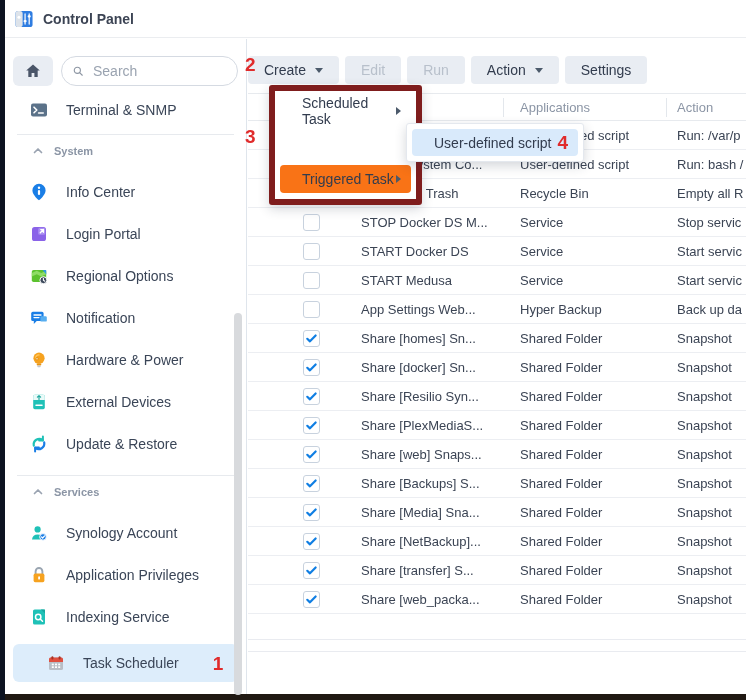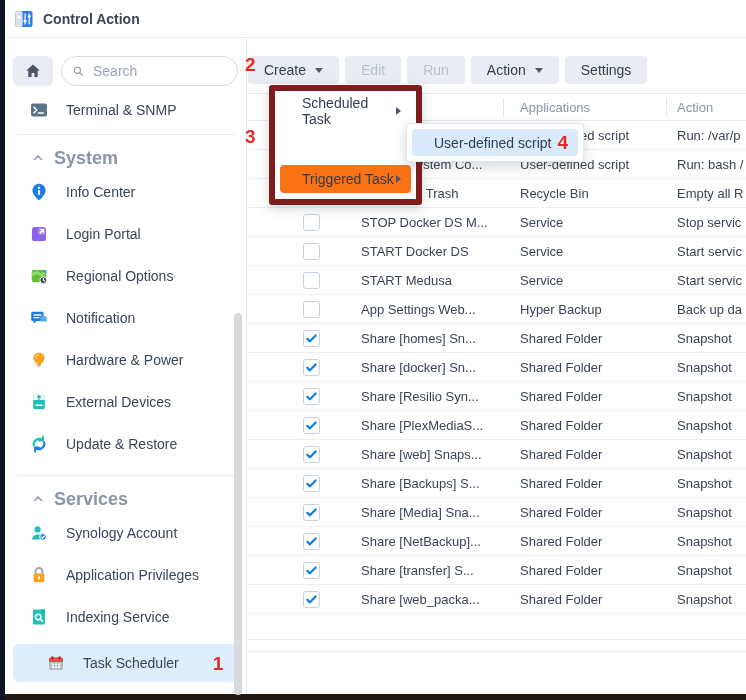--- a/index.html
+++ b/index.html
@@ -20,21 +20,21 @@
   .home-btn{width:40px;height:30px;background:#e9edf3;border-radius:6px;display:flex;align-items:center;justify-content:center;cursor:pointer;flex:none;}
   .search-box{flex:1;height:28px;border:1px solid #d5dae2;border-radius:15px;display:flex;align-items:center;padding:0 10px;gap:7px;background:#fff;}
   .search-box input{border:none;outline:none;width:100%;font-size:14px;color:#3a4557;background:transparent;font-family:"Liberation Sans",sans-serif;}
   .search-box input::placeholder{color:#9aa3b0;}
   .icon{display:inline-flex;width:18px;height:18px;flex:none;align-items:center;justify-content:center;}
   .icon svg{width:100%;height:100%;}
   .icon.small{width:12px;height:12px;}
   .nav-item{display:flex;align-items:center;gap:18px;height:42px;padding-left:25px;font-size:14px;color:#3a4557;cursor:pointer;}
   .nav-item.first{height:28px;margin-top:10px;}
   .sep{height:1px;background:#e7eaee;margin:10px 12px 0;}
-  .section-head{display:flex;align-items:center;gap:10px;height:26px;margin-top:10px;padding-left:27px;color:#8b95a5;font-weight:bold;font-size:18px;}
+  .section-head{display:flex;gap:10px;height:26px;margin-top:10px;padding-left:27px;color:#8b95a5;font-weight:bold;font-size:11px;}
   .nav-item.selected{background:#ddedfb;border-radius:6px;margin:6px 8px 0;height:38px;padding-left:34px;}
   .annotation{color:#e02b2b;font-weight:bold;font-size:19px;line-height:1;}
   .nav-item .annotation{margin-left:16px;}
   .scroll-thumb{position:absolute;right:4px;top:274px;width:8px;height:382px;background:#d8dadd;border-radius:4px;cursor:pointer;}
 
   
   .main{position:absolute;left:243px;top:39px;right:0;bottom:0;background:#fff;}
   .toolbar{position:absolute;left:0;top:17px;display:flex;gap:6px;}
   .tb-btn{height:28px;padding:0 16px;background:#e9edf3;border-radius:4px;font-size:14px;color:#323c4e;
           display:flex;align-items:center;gap:9px;cursor:pointer;white-space:nowrap;}
@@ -81,21 +81,21 @@
         <svg viewBox="0 0 20 20">
           <rect x="0.5" y="1" width="19" height="18" rx="3" fill="#2f7de1"></rect>
           <path d="M3.5 1h2a3 3 0 013 3v12a3 3 0 01-3 3h-2a3 3 0 01-3-3V4a3 3 0 013-3z" fill="#dde3ea"></path>
           <circle cx="4.4" cy="8" r="1.7" fill="#fff"></circle>
           <rect x="10.4" y="3.6" width="1.6" height="12.8" rx="0.8" fill="#fff" opacity=".85"></rect>
           <rect x="15" y="3.6" width="1.6" height="12.8" rx="0.8" fill="#fff" opacity=".85"></rect>
           <rect x="9.5" y="11" width="3.4" height="2.6" rx="1.1" fill="#fff"></rect>
           <rect x="14.1" y="5.8" width="3.4" height="2.6" rx="1.1" fill="#fff"></rect>
         </svg>
       </span>
-    <span class="title">Control Action</span>
+    <span class="title">Control Panel</span>
   </div>
 
   <div class="sidebar">
     <div class="home-row">
       <div class="home-btn">
         <span class="icon">
             <svg viewBox="0 0 18 18">
               <path d="M9 2.6l6.8 5.8h-2.1V15h-3.3v-3.9H7.6V15H4.3V8.4H2.2z" fill="#4a5568"></path>
             </svg>
           </span>

